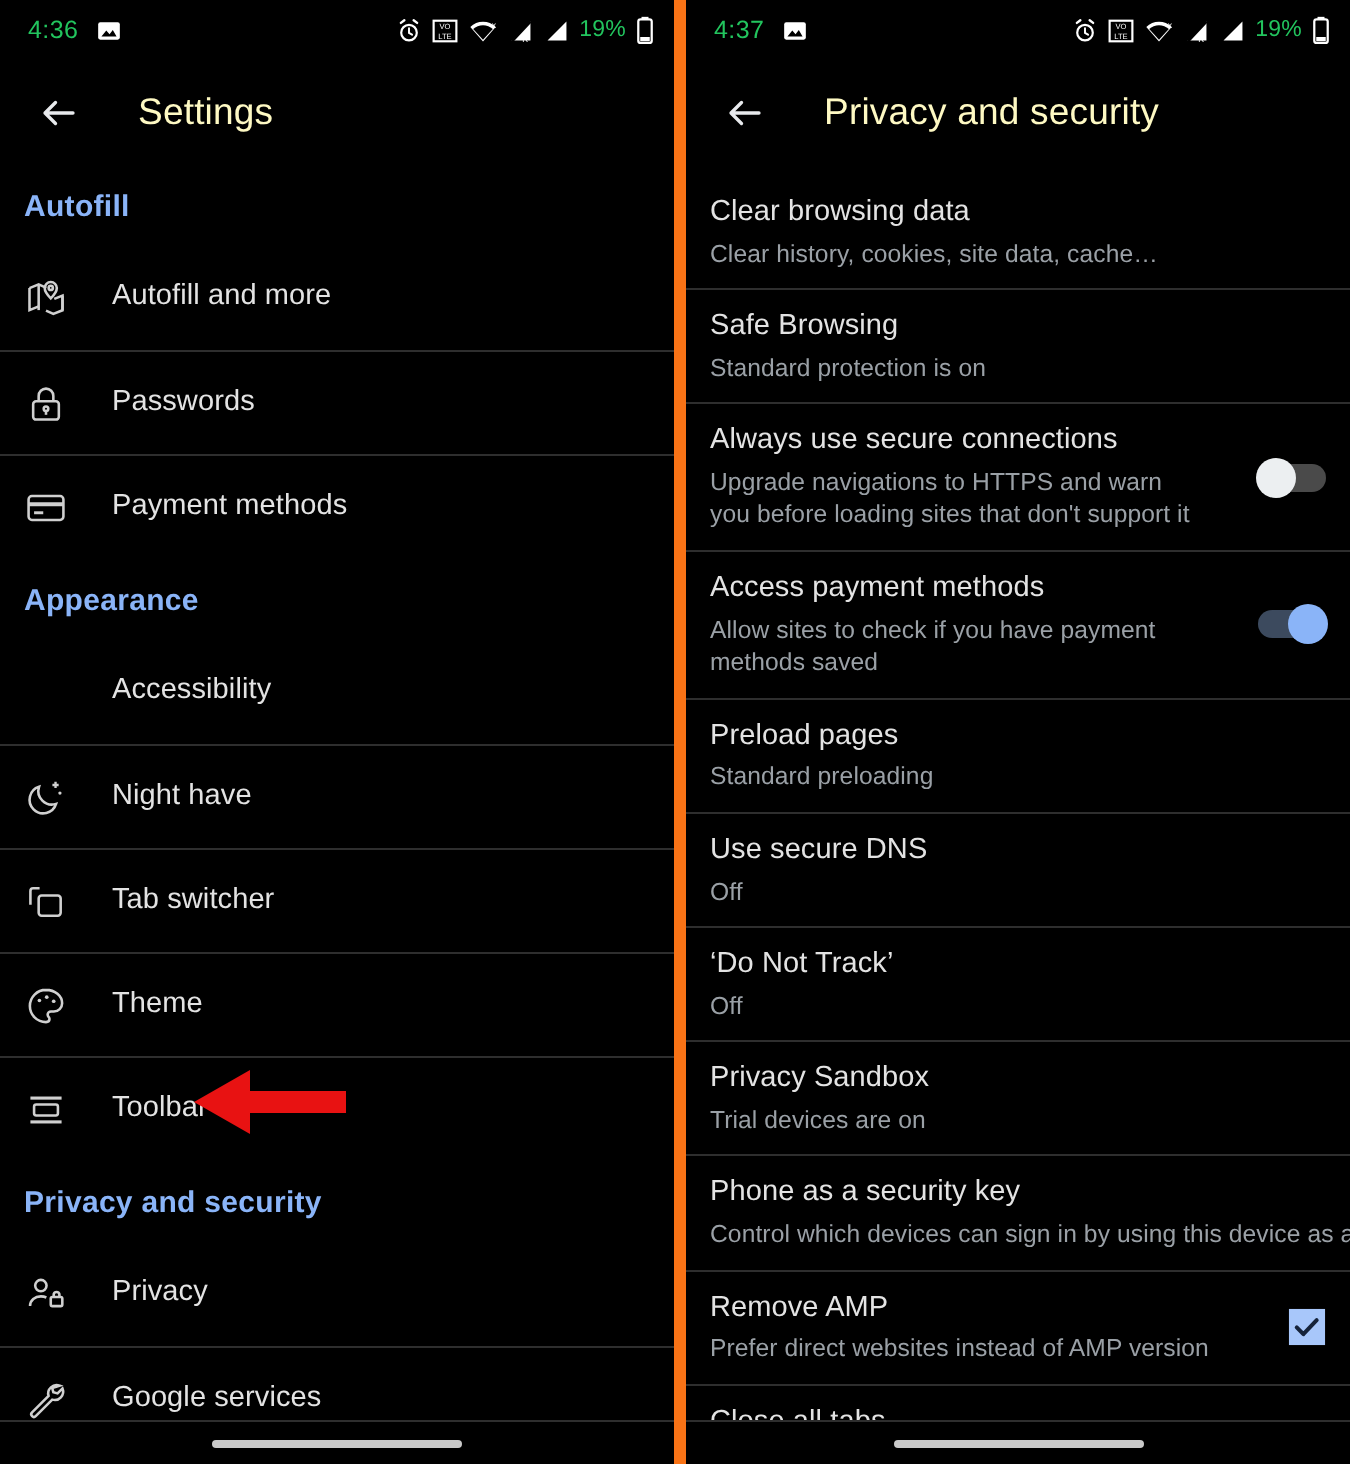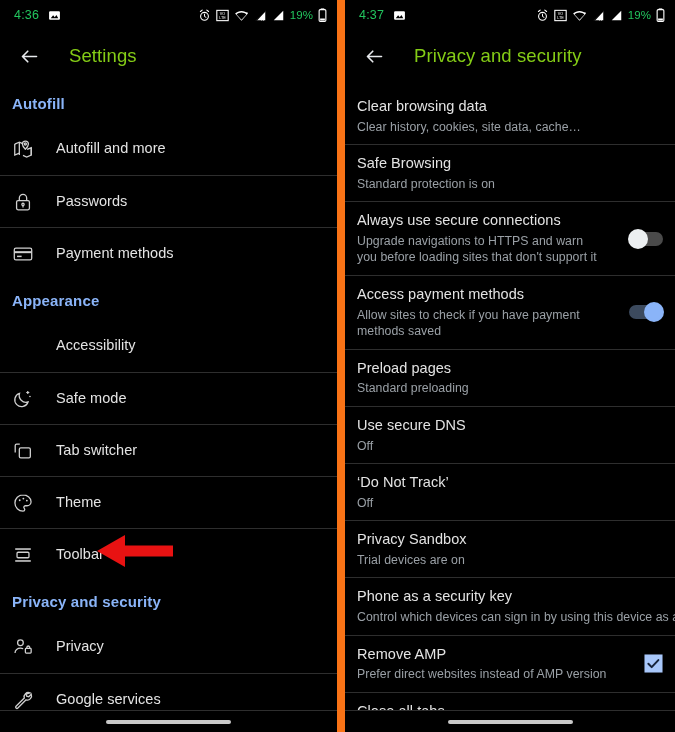--- a/index.html
+++ b/index.html
@@ -9,41 +9,41 @@
     font-family: "Liberation Sans", sans-serif;
     overflow: hidden;
   }
   .screens { display: flex; width: 675px; height: 732px; }
   .phone {
     position: relative;
     width: 337px; height: 732px;
     background: #000000;
     overflow: hidden;
   }
-  .phone.right { width: 338px; border-left: 8px solid #f97316; }
+  .phone.right { width: 338px; border-left: 6px solid #f97316; }
 
   
   .statusbar {
     height: 30px; display: flex; align-items: center;
     padding: 0 10px 0 14px; color: #22c55e;
   }
   .sb-time { font-size: 12.5px; letter-spacing: .2px; }
   .sb-left-icons { display: flex; align-items: center; gap: 6px; margin-left: 9px; }
   .sb-right { margin-left: auto; display: flex; align-items: center; gap: 5px; }
   .sb-pct { font-size: 11.5px; letter-spacing: .1px; }
   .ic { display: block; }
 
   
   .appbar { height: 52px; display: flex; align-items: center; padding-left: 14px; }
   .back-btn {
     width: 30px; height: 30px; display: flex;
     align-items: center; justify-content: center; flex: 0 0 auto;
   }
   .appbar-title {
-    color: #84cc16; font-size: 18.5px; margin-left: 25px;
+    color: #fef9c3; font-size: 18.5px; margin-left: 25px;
     letter-spacing: .1px; white-space: nowrap;
   }
 
   
   .section-head {
     color: #8ab4f8; font-size: 15px; font-weight: bold;
     padding: 13px 0 11px 12px; letter-spacing: .15px;
   }
 
   
@@ -208,21 +208,21 @@
 
       <div class="row">
         <span class="row-icon">
           <svg width="22" height="22" viewBox="0 0 24 24" fill="none" stroke="#d0d0d0" stroke-width="1.4">
             <path d="M17.5 15.2A7.4 7.4 0 0 1 8.2 5.9a7.4 7.4 0 1 0 9.3 9.3z"></path>
             <path d="M17.2 3.2v3.4M15.5 4.9h3.4" stroke-width="1.3"></path>
             <circle cx="19.6" cy="9.3" r="0.9" fill="#d0d0d0" stroke="none"></circle>
           </svg>
         </span>
         <span class="row-text">
-          <span class="row-title" style="display:block">Safe mode</span>
+          <span class="row-title" style="display:block">Night have</span>
         </span>
       </div>
 
       <div class="row">
         <span class="row-icon">
           <svg width="22" height="22" viewBox="0 0 24 24" fill="none" stroke="#d0d0d0" stroke-width="1.4">
             <path d="M8.5 4.5H5A1.5 1.5 0 0 0 3.5 6v7.5"></path>
             <rect x="8" y="8.5" width="12" height="11" rx="1.6"></rect>
           </svg>
         </span>

